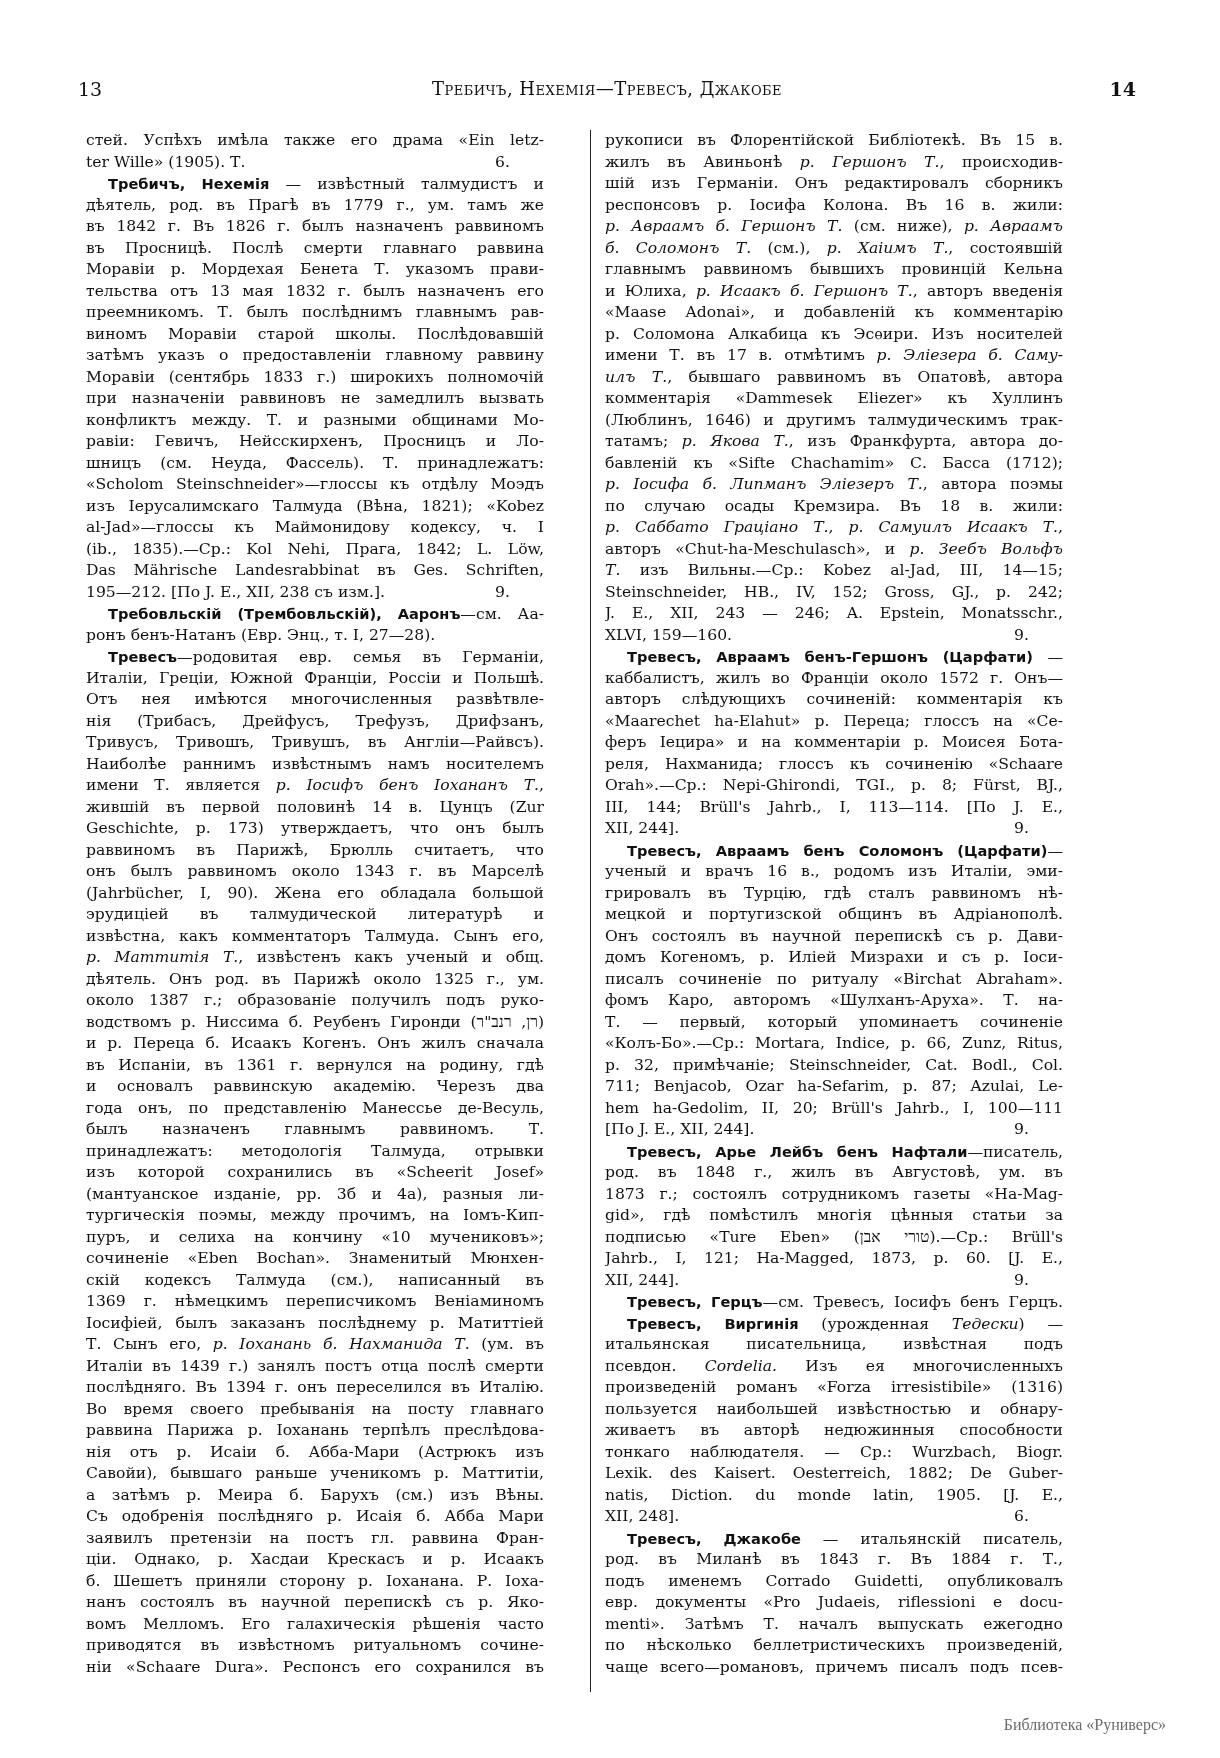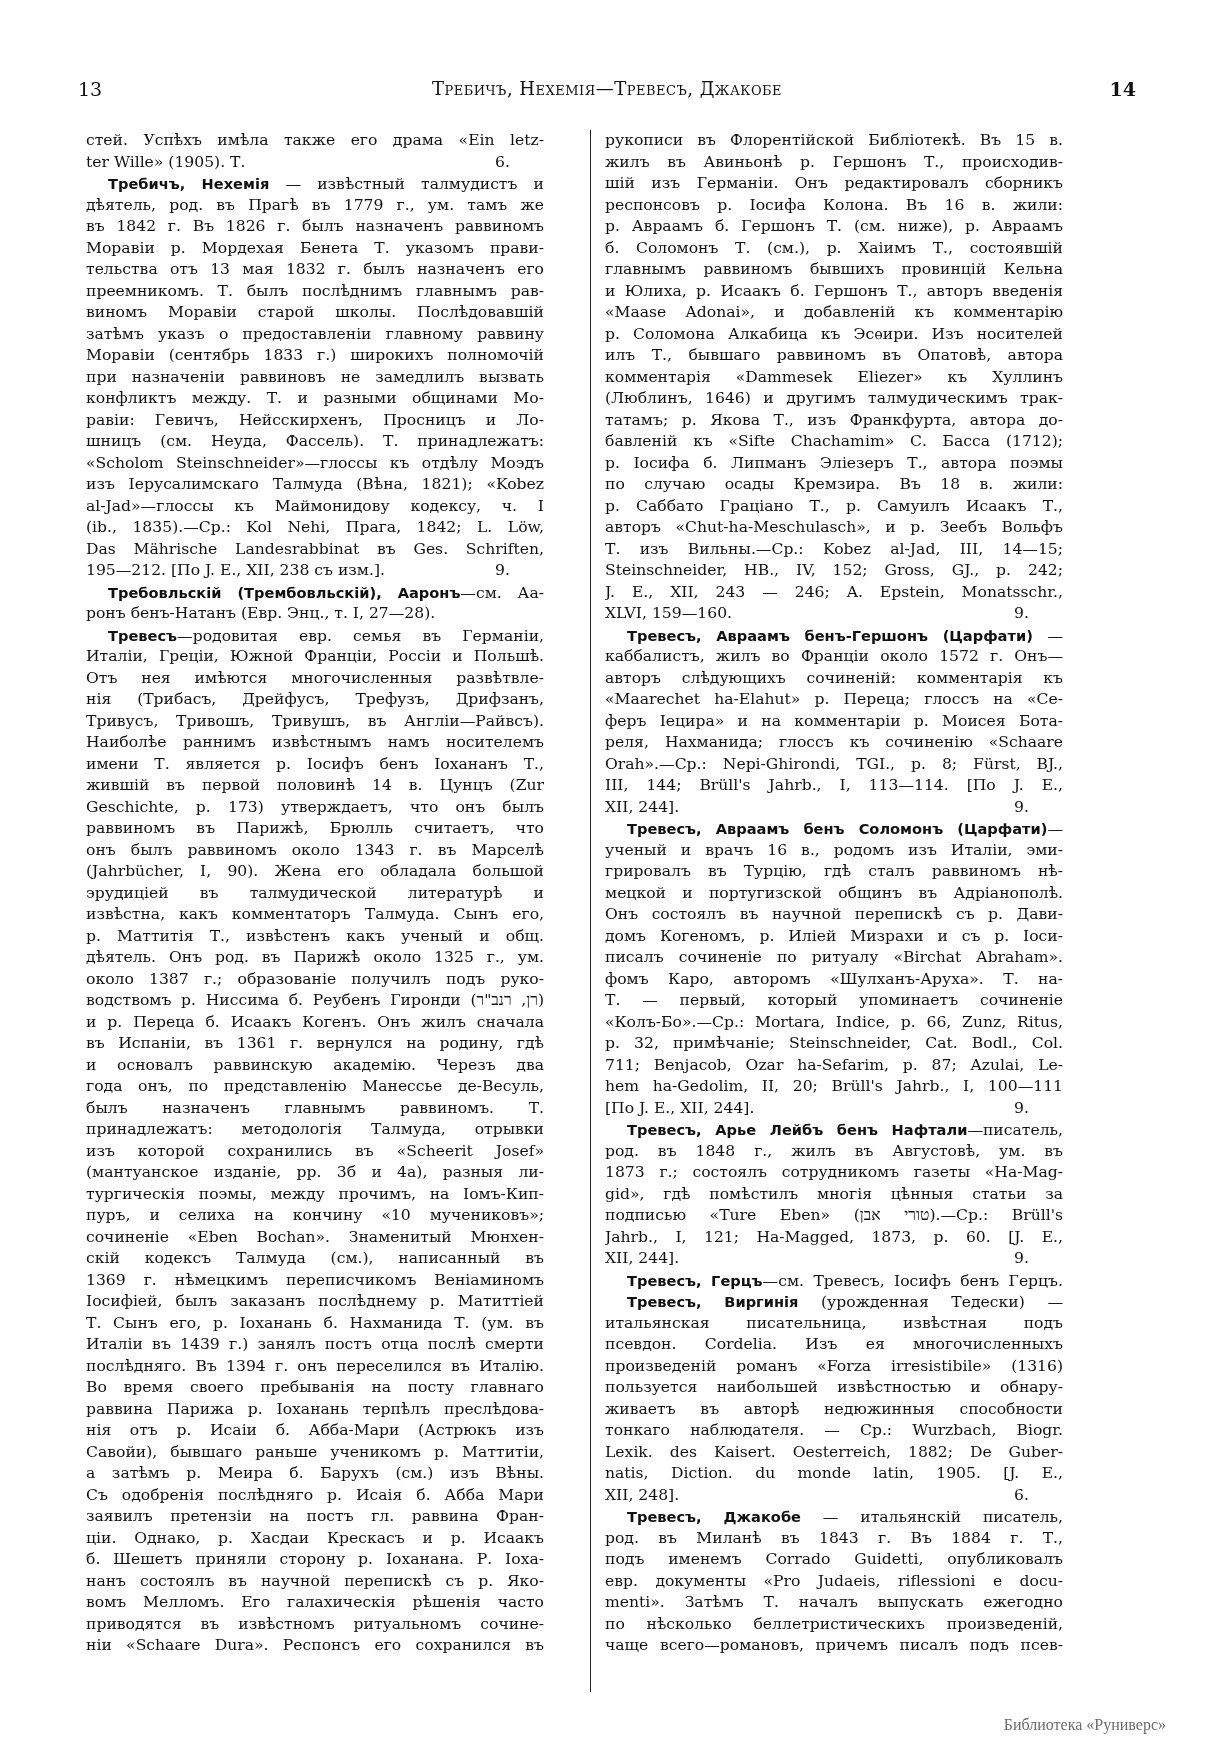--- a/index.html
+++ b/index.html
@@ -11,21 +11,21 @@
   .running-title { position: absolute; left: 0; right: 0; top: 0; text-align: center;
                    font-size: 18px; letter-spacing: 0.5px; font-variant: small-caps; }
   .column { position: absolute; top: 130px; width: 458px; }
   .col-left { left: 86px; }
   .col-right { left: 605px; }
   .line { height: 21.5px; line-height: 21.5px; font-size: 15.6px; white-space: nowrap;
           text-align: justify; text-align-last: justify; overflow: hidden; }
   .line.last { text-align-last: left; }
   .line.indent { padding-left: 22px; }
   .hw { font-family: "DejaVu Sans", "Liberation Sans", sans-serif; font-weight: bold; font-size: 14.6px; }
-  .it { }
+  .it { font-style: italic; }
   .col-rule { position: absolute; left: 590px; top: 130px; width: 0; height: 1562px;
               border-left: 1.3px solid #222; }
   .watermark { position: absolute; right: 54px; top: 1716px; font-size: 16px; color: #6b6b6b;
                font-family: "Liberation Serif", serif; margin-left: 32px; }
 </style>
 </head>
 <body>
 
 <div class="page-header">
   <span class="page-num-left">13</span>
@@ -36,20 +36,21 @@
 <div class="column col-left">
     <div class="line"><span>стей. Успѣхъ имѣла также его драма «Ein letz-</span></div>
     <div class="line" style="display: flex; justify-content: flex-end;">
       <span>ter Wille» (1905). Т.</span>
       <span style="flex: 1 1 0%;"></span>
       <span style="padding-right: 34px;">6.</span>
     </div>
     <div class="line indent"><span class="hw">Требичъ, Нехемія</span><span> — извѣстный талмудистъ и</span></div>
     <div class="line"><span>дѣятель, род. въ Прагѣ въ 1779 г., ум. тамъ же</span></div>
     <div class="line"><span>въ 1842 г. Въ 1826 г. былъ назначенъ раввиномъ</span></div>
+    <div class="line"><span>въ Просницѣ. Послѣ смерти главнаго раввина</span></div>
     <div class="line"><span>Моравіи р. Мордехая Бенета Т. указомъ прави-</span></div>
     <div class="line"><span>тельства отъ 13 мая 1832 г. былъ назначенъ его</span></div>
     <div class="line"><span>преемникомъ. Т. былъ послѣднимъ главнымъ рав-</span></div>
     <div class="line"><span>виномъ Моравіи старой школы. Послѣдовавшій</span></div>
     <div class="line"><span>затѣмъ указъ о предоставленіи главному раввину</span></div>
     <div class="line"><span>Моравіи (сентябрь 1833 г.) широкихъ полномочій</span></div>
     <div class="line"><span>при назначеніи раввиновъ не замедлилъ вызвать</span></div>
     <div class="line"><span>конфликтъ между. Т. и разными общинами Мо-</span></div>
     <div class="line"><span>равіи: Гевичъ, Нейсскирхенъ, Просницъ и Ло-</span></div>
     <div class="line"><span>шницъ (см. Неуда, Фассель). Т. принадлежатъ:</span></div>
@@ -119,20 +120,21 @@
     <div class="line"><span>рукописи въ Флорентійской Библіотекѣ. Въ 15 в.</span></div>
     <div class="line" style="letter-spacing: -0.000204687px;"><span>жилъ въ Авиньонѣ </span><span class="it">р. Гершонъ Т.</span><span>, происходив-</span></div>
     <div class="line"><span>шій изъ Германіи. Онъ редактировалъ сборникъ</span></div>
     <div class="line"><span>респонсовъ р. Іосифа Колона. Въ 16 в. жили:</span></div>
     <div class="line"><span class="it">р. Авраамъ б. Гершонъ Т.</span><span> (см. ниже), </span><span class="it">р. Авраамъ</span></div>
     <div class="line"><span class="it">б. Соломонъ Т.</span><span> (см.), </span><span class="it">р. Хаіимъ Т.</span><span>, состоявшій</span></div>
     <div class="line"><span>главнымъ раввиномъ бывшихъ провинцій Кельна</span></div>
     <div class="line"><span>и Юлиха, </span><span class="it">р. Исаакъ б. Гершонъ Т.</span><span>, авторъ введенія</span></div>
     <div class="line"><span>«Maase Adonai», и добавленій къ комментарію</span></div>
     <div class="line"><span>р. Соломона Алкабица къ Эсѳири. Изъ носителей</span></div>
+    <div class="line"><span>имени Т. въ 17 в. отмѣтимъ </span><span class="it">р. Эліезера б. Саму-</span></div>
     <div class="line" style="letter-spacing: -0.000204687px;"><span class="it">илъ Т.</span><span>, бывшаго раввиномъ въ Опатовѣ, автора</span></div>
     <div class="line"><span>комментарія «Dammesek Eliezer» къ Хуллинъ</span></div>
     <div class="line"><span>(Люблинъ, 1646) и другимъ талмудическимъ трак-</span></div>
     <div class="line"><span>татамъ; </span><span class="it">р. Якова Т.</span><span>, изъ Франкфурта, автора до-</span></div>
     <div class="line"><span>бавленій къ «Sifte Chachamim» С. Басса (1712);</span></div>
     <div class="line" style="letter-spacing: -0.000204687px;"><span class="it">р. Іосифа б. Липманъ Эліезеръ Т.</span><span>, автора поэмы</span></div>
     <div class="line"><span>по случаю осады Кремзира. Въ 18 в. жили:</span></div>
     <div class="line"><span class="it">р. Саббато Граціано Т.</span><span>, </span><span class="it">р. Самуилъ Исаакъ Т.</span><span>,</span></div>
     <div class="line"><span>авторъ «Chut-ha-Meschulasch», и </span><span class="it">р. Зеебъ Вольфъ</span></div>
     <div class="line"><span class="it">Т.</span><span> изъ Вильны.—Ср.: Kobez al-Jad, III, 14—15;</span></div>

